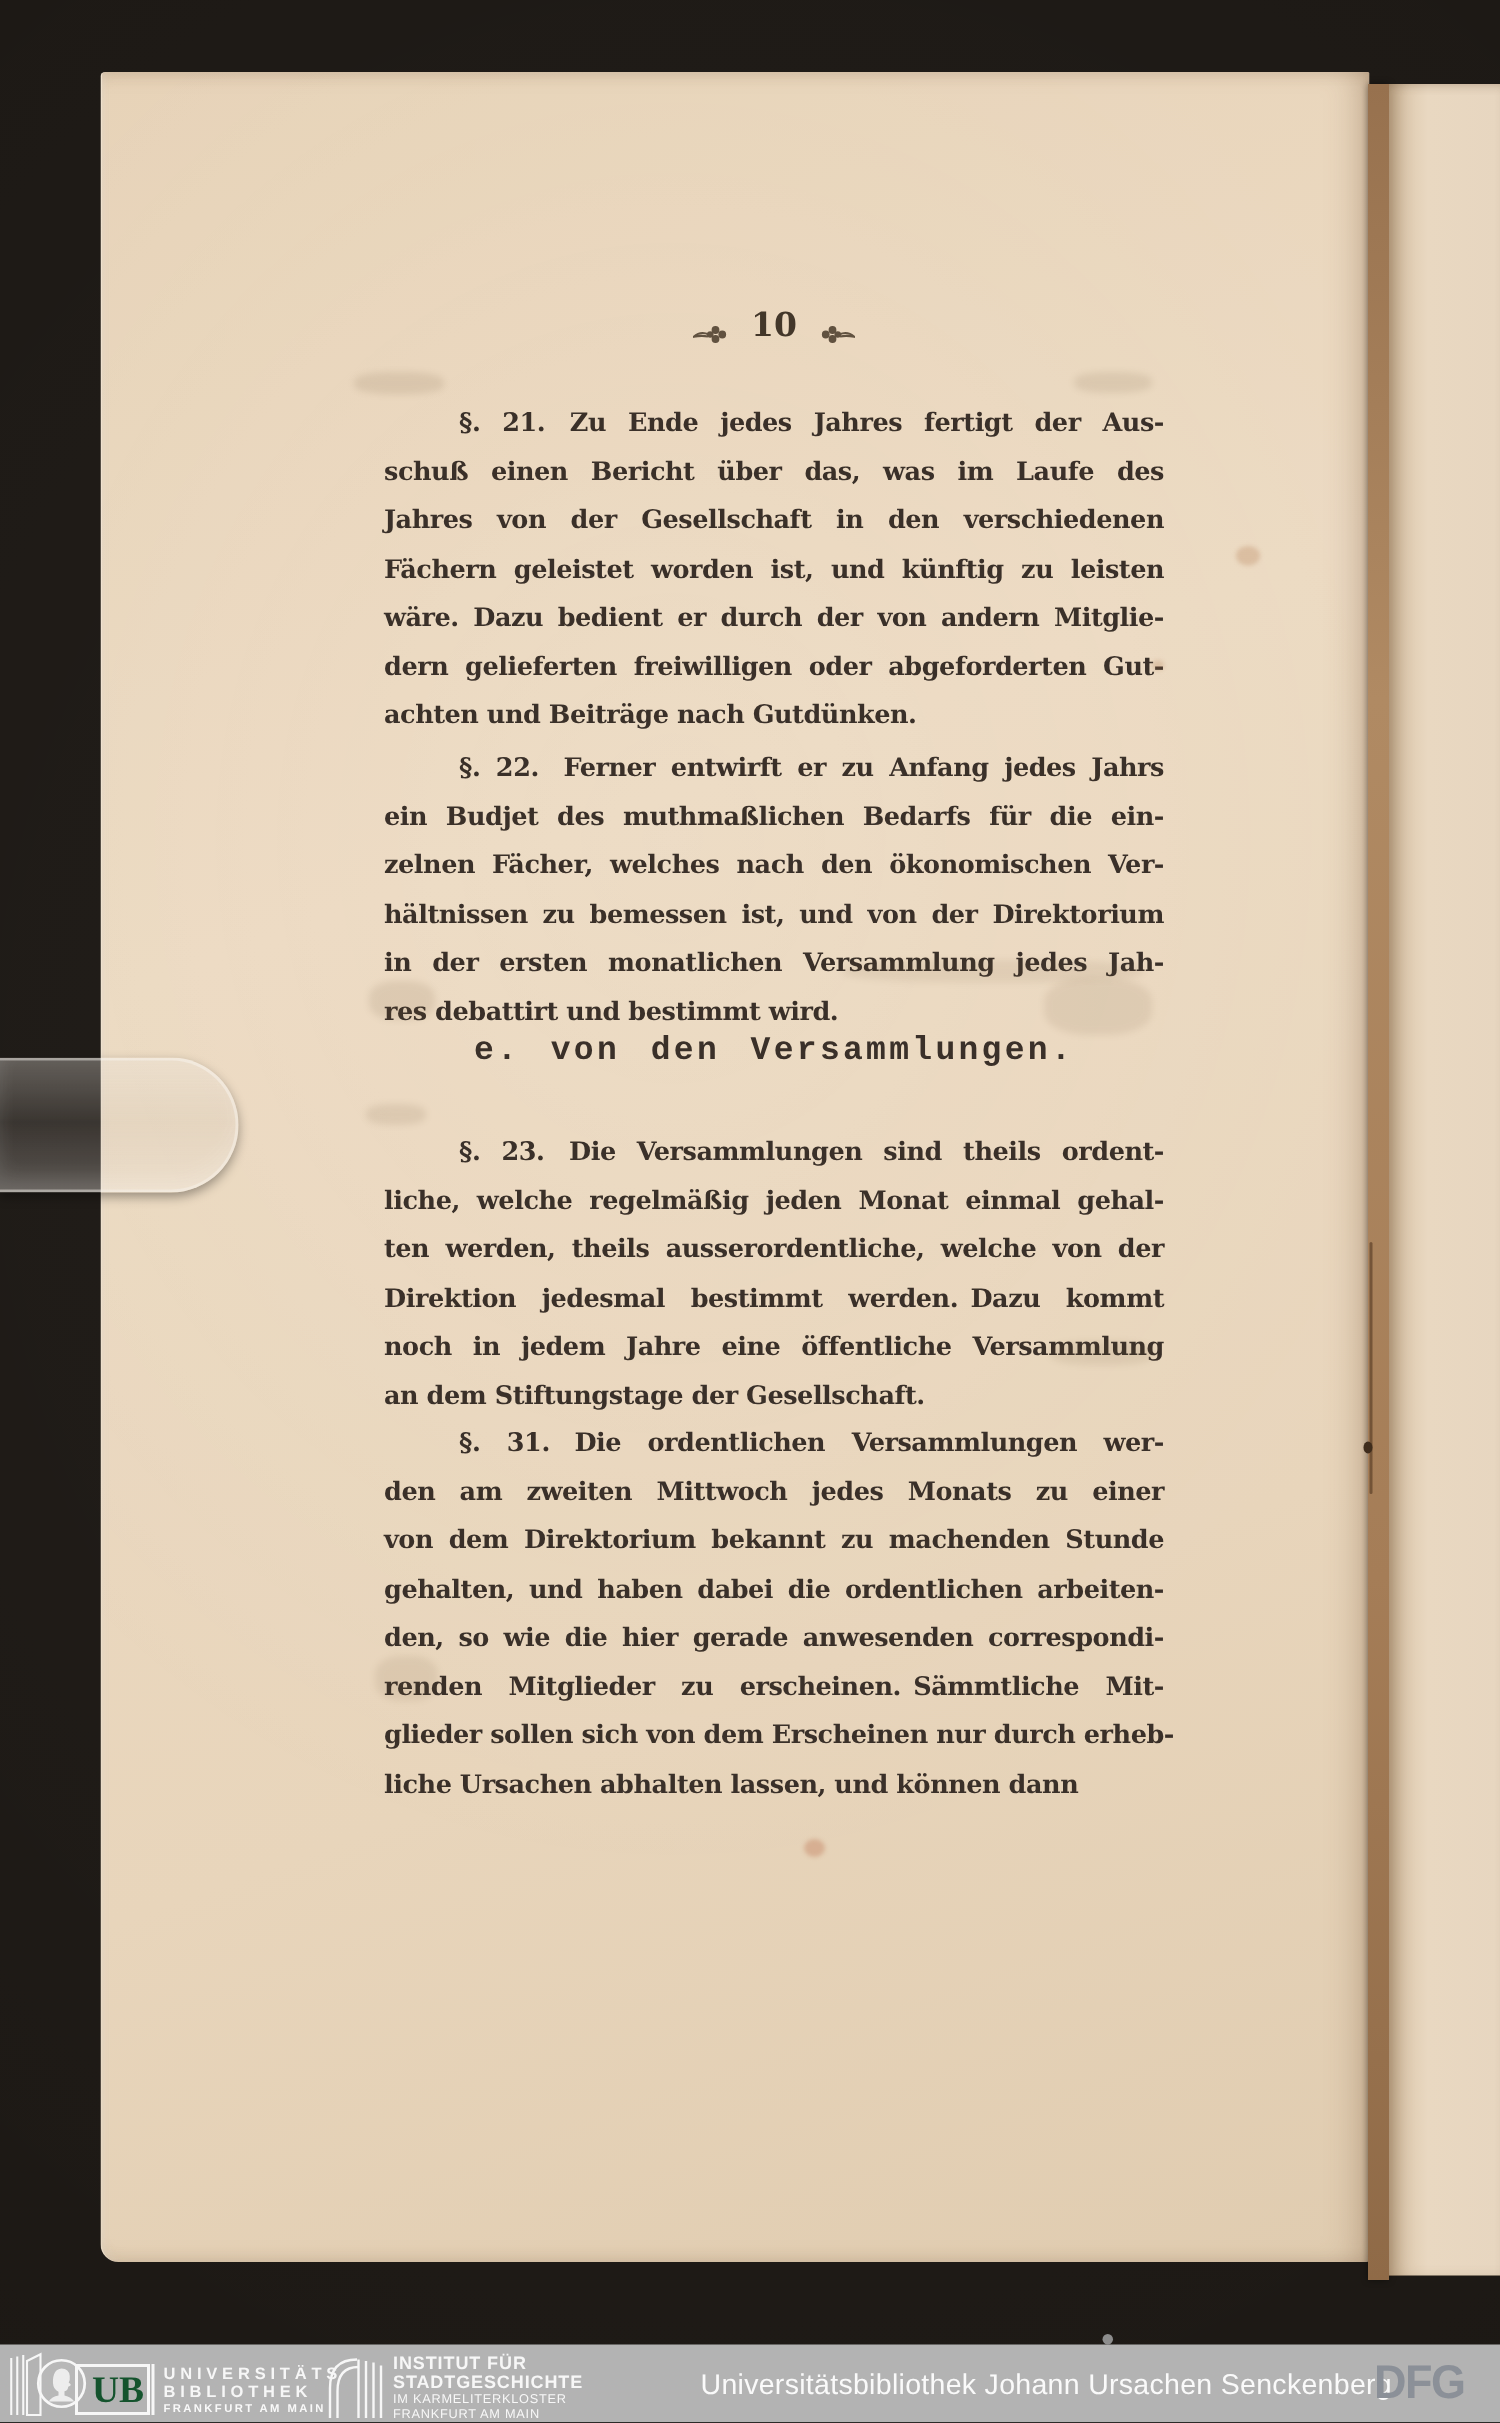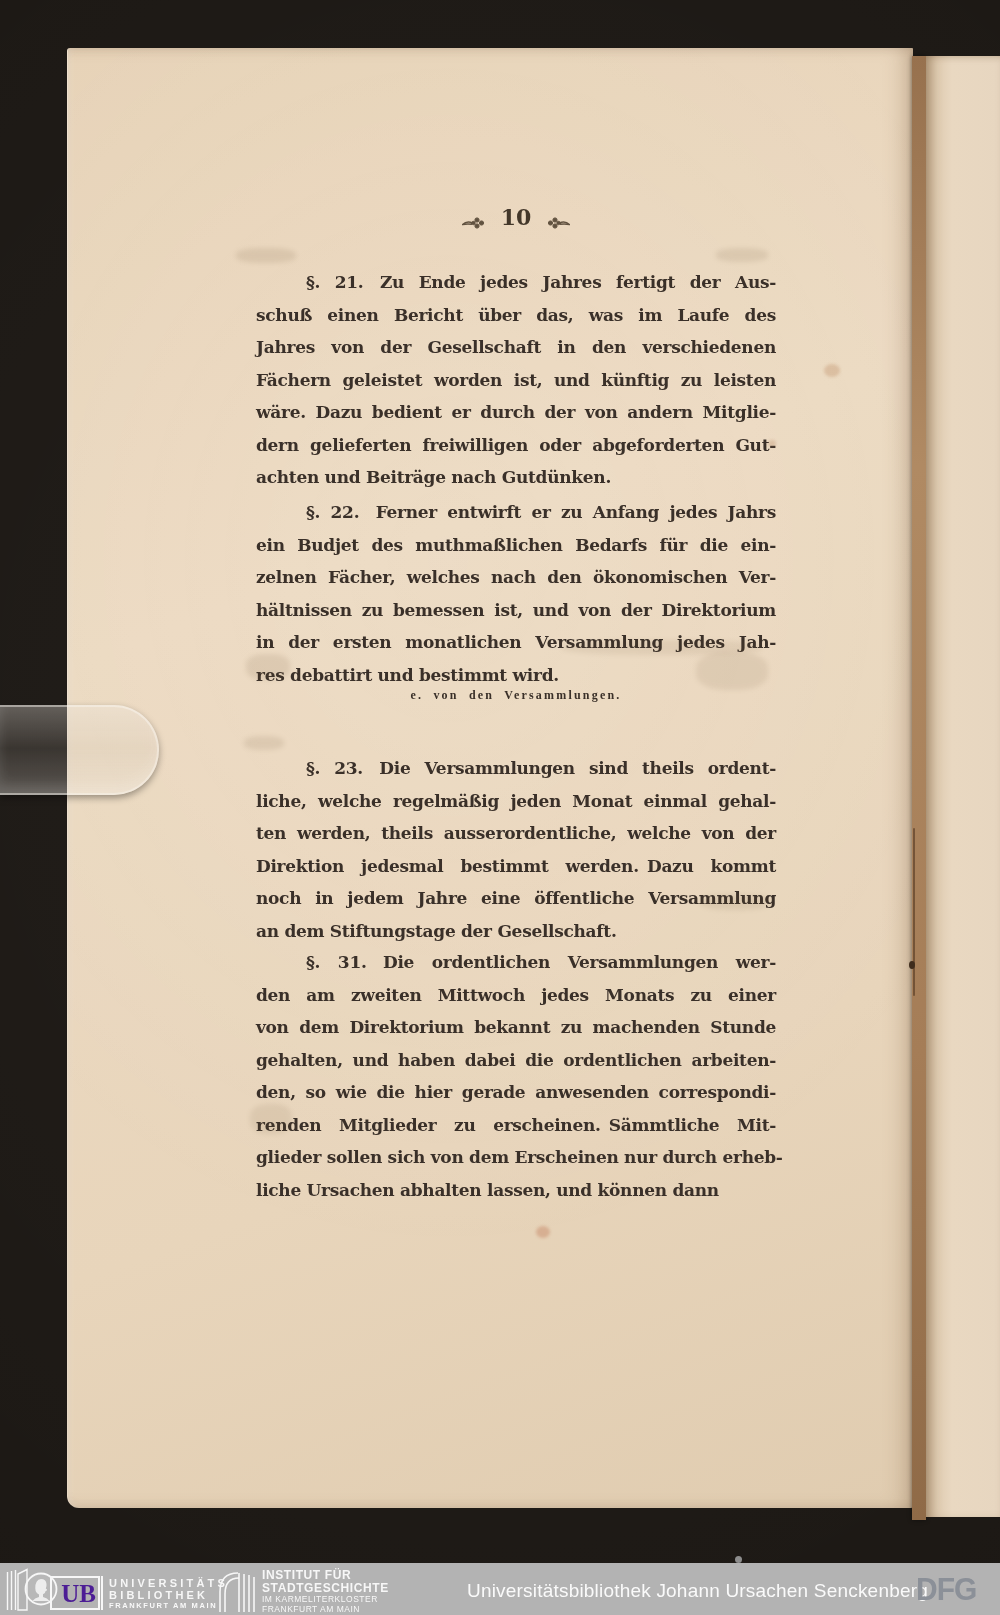--- a/index.html
+++ b/index.html
@@ -58,40 +58,40 @@
     position:absolute;left:188px;width:520px;
     font-family:"DejaVu Serif",serif;font-weight:700;font-size:17px;
     letter-spacing:-0.3px;line-height:32.5px;color:#3a3029;
   }
   .para .line{text-align:justify;text-align-last:justify;white-space:nowrap;}
   .para .line.first{text-indent:50px;margin-top:20px;}
   .para .line.last{text-align-last:left;white-space:normal;}
   .p21{top:198px;} .p22{top:428px;} .p23{top:684px;} .p24{top:878px;}
   .section-heading{
     position:absolute;left:188px;top:640px;width:520px;
-    font-family:Liberation Serif, serif;font-weight:700;font-size:12px;
+    font-family:Liberation Mono, monospace;font-weight:700;font-size:22px;
     letter-spacing:2.2px;word-spacing:5px;text-align:center;color:#3a3029;
   }
   
   .smudge{position:absolute;background:#6e5638;filter:blur(2.5px);border-radius:40%;}
   .stain{position:absolute;border-radius:50%;filter:blur(1.5px);}
   
   .footer-bar{
     position:absolute;left:0;top:1563px;width:1000px;height:52px;
     background:#b3b3b3;color:#f7f7f7;
   }
   .bar-dot{position:absolute;left:735px;top:1556px;width:7px;height:7px;border-radius:50%;background:#8d8d8d;}
   .ub-group{position:absolute;left:6px;top:3px;height:46px;}
   .ub-spine{position:absolute;left:0;top:2px;}
   .ub-circle{position:absolute;left:18px;top:6px;}
   .ub-box{
     position:absolute;left:44px;top:10px;width:46px;height:30px;
     border:2px solid #f7f7f7;display:flex;align-items:center;justify-content:flex-end;
   }
-  .ub-abbr{font-family:"Liberation Serif",serif;font-weight:700;font-size:25px;line-height:1;color:#4c1d95;padding-right:2px;}
+  .ub-abbr{font-family:"Liberation Serif",serif;font-weight:700;font-size:25px;line-height:1;color:#14532d;padding-right:2px;}
   .ub-divider{position:absolute;left:95px;top:10px;width:2px;height:34px;background:#f7f7f7;}
   .ub-text{position:absolute;left:103px;top:11px;white-space:nowrap;}
   .ub-text .l1,.ub-text .l2{font-size:11px;font-weight:700;letter-spacing:3.2px;line-height:12px;color:#f7f7f7;}
   .ub-text .l3{font-size:7.5px;font-weight:700;letter-spacing:1.6px;line-height:9px;color:rgba(255,255,255,.92);}
   .inst-group{position:absolute;left:218px;top:4px;height:46px;}
   .inst-icon{position:absolute;left:0;top:3px;}
   .inst-text{position:absolute;left:44px;top:2px;white-space:nowrap;}
   .inst-text .l1,.inst-text .l2{font-size:12px;font-weight:700;letter-spacing:.6px;line-height:13px;color:#f7f7f7;}
   .inst-text .l3,.inst-text .l4{font-size:8.5px;font-weight:400;letter-spacing:.5px;line-height:9.5px;color:rgba(255,255,255,.9);}
   .library-name{

